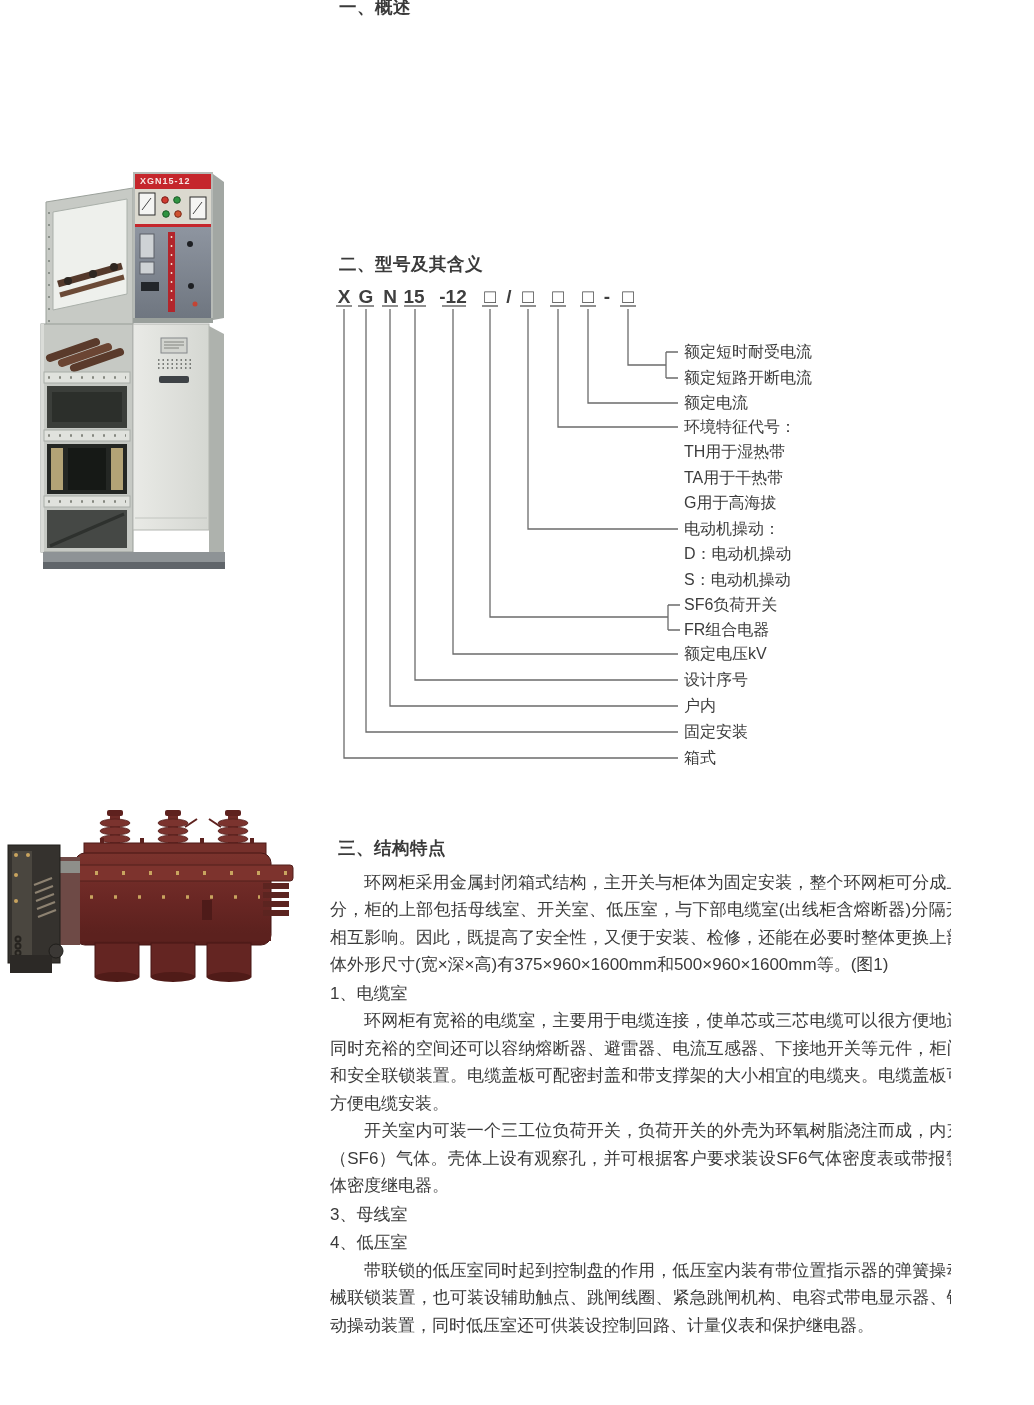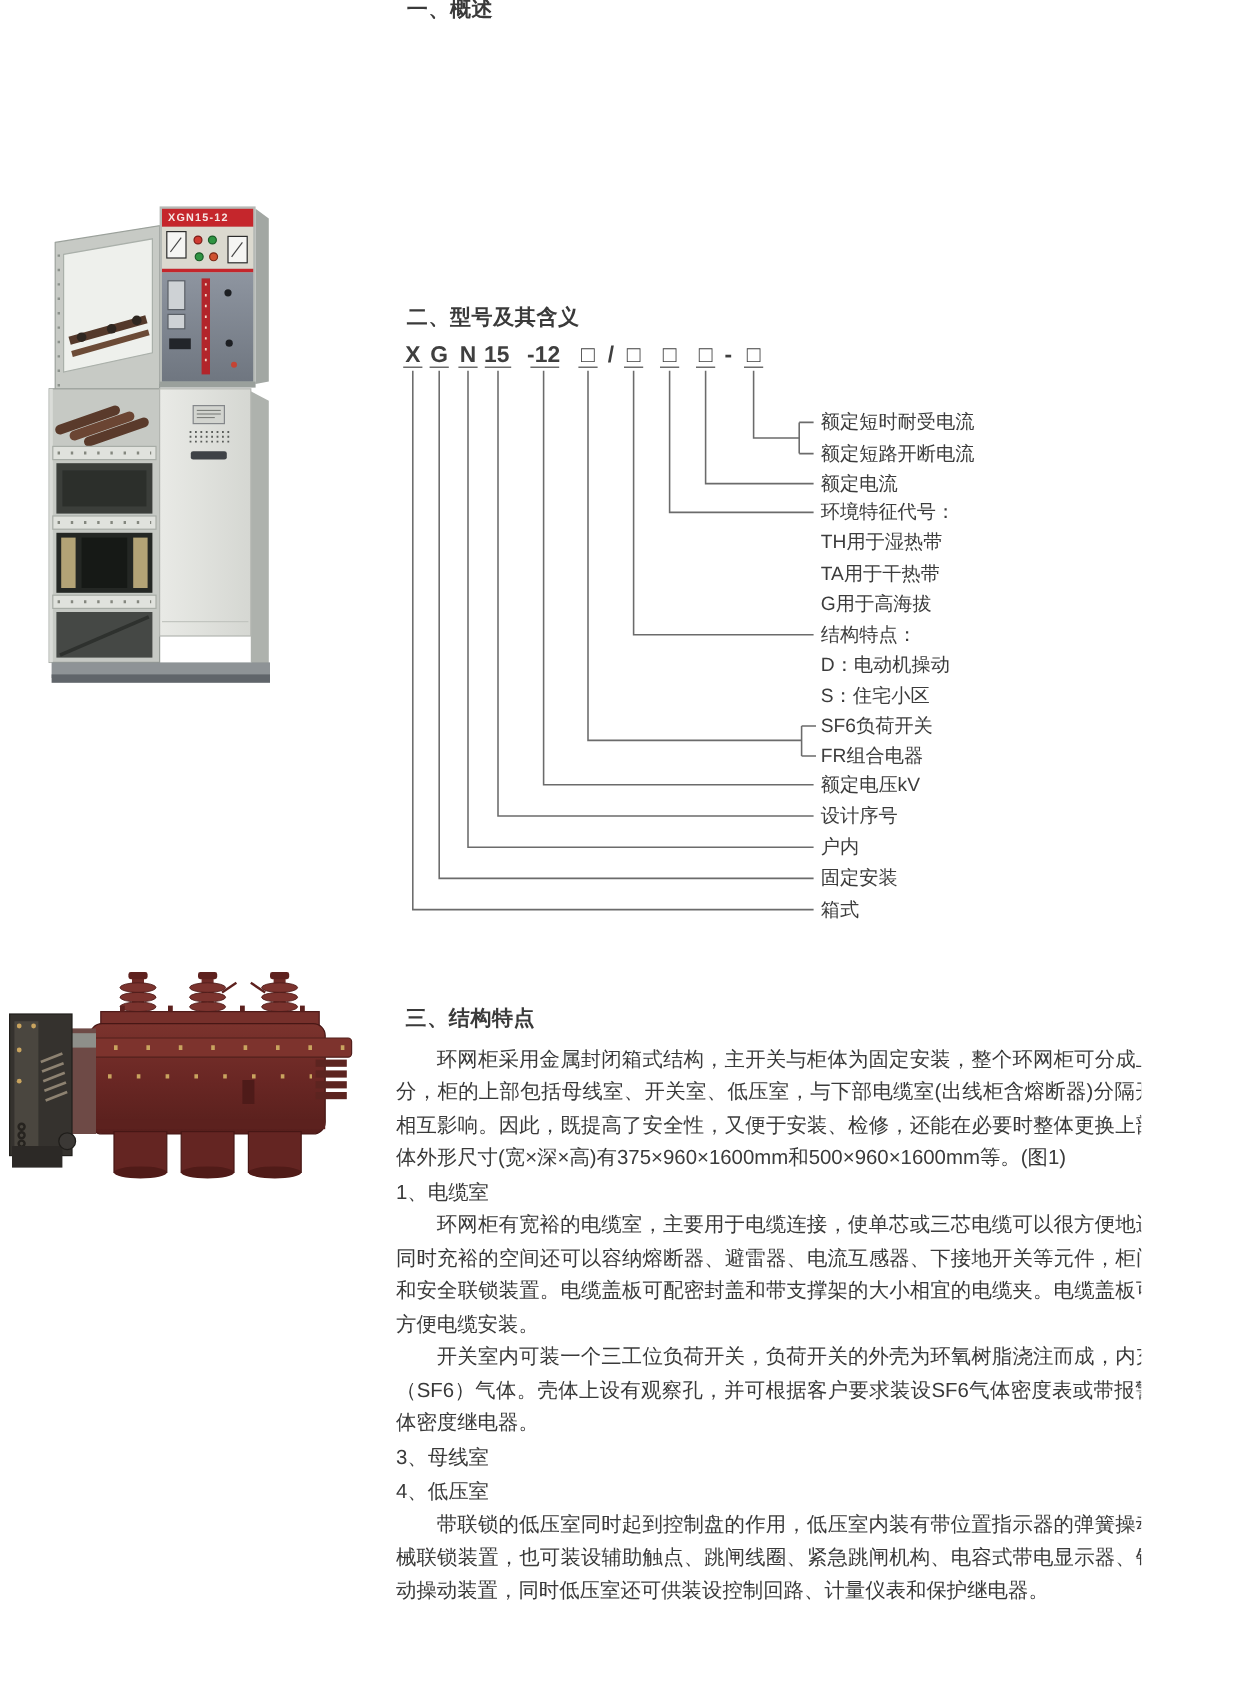--- a/index.html
+++ b/index.html
@@ -151,23 +151,23 @@
     </g>
   </svg>
 
   <div class="lbl" style="top:342px">额定短时耐受电流</div>
   <div class="lbl" style="top:368px">额定短路开断电流</div>
   <div class="lbl" style="top:393px">额定电流</div>
   <div class="lbl" style="top:417px">环境特征代号：</div>
   <div class="lbl" style="top:442px">TH用于湿热带</div>
   <div class="lbl" style="top:468px">TA用于干热带</div>
   <div class="lbl" style="top:493px">G用于高海拔</div>
-  <div class="lbl" style="top:519px">结构特点：</div>
+  <div class="lbl" style="top:519px">电动机操动：</div>
   <div class="lbl" style="top:544px">D：电动机操动</div>
-  <div class="lbl" style="top:570px">S：住宅小区</div>
+  <div class="lbl" style="top:570px">S：电动机操动</div>
   <div class="lbl" style="top:595px">SF6负荷开关</div>
   <div class="lbl" style="top:620px">FR组合电器</div>
   <div class="lbl" style="top:644px">额定电压kV</div>
   <div class="lbl" style="top:670px">设计序号</div>
   <div class="lbl" style="top:696px">户内</div>
   <div class="lbl" style="top:722px">固定安装</div>
   <div class="lbl" style="top:748px">箱式</div>
 
   <div class="loadswitch">
     <svg width="330" height="195" viewBox="0 0 330 195" xmlns="http://www.w3.org/2000/svg">

